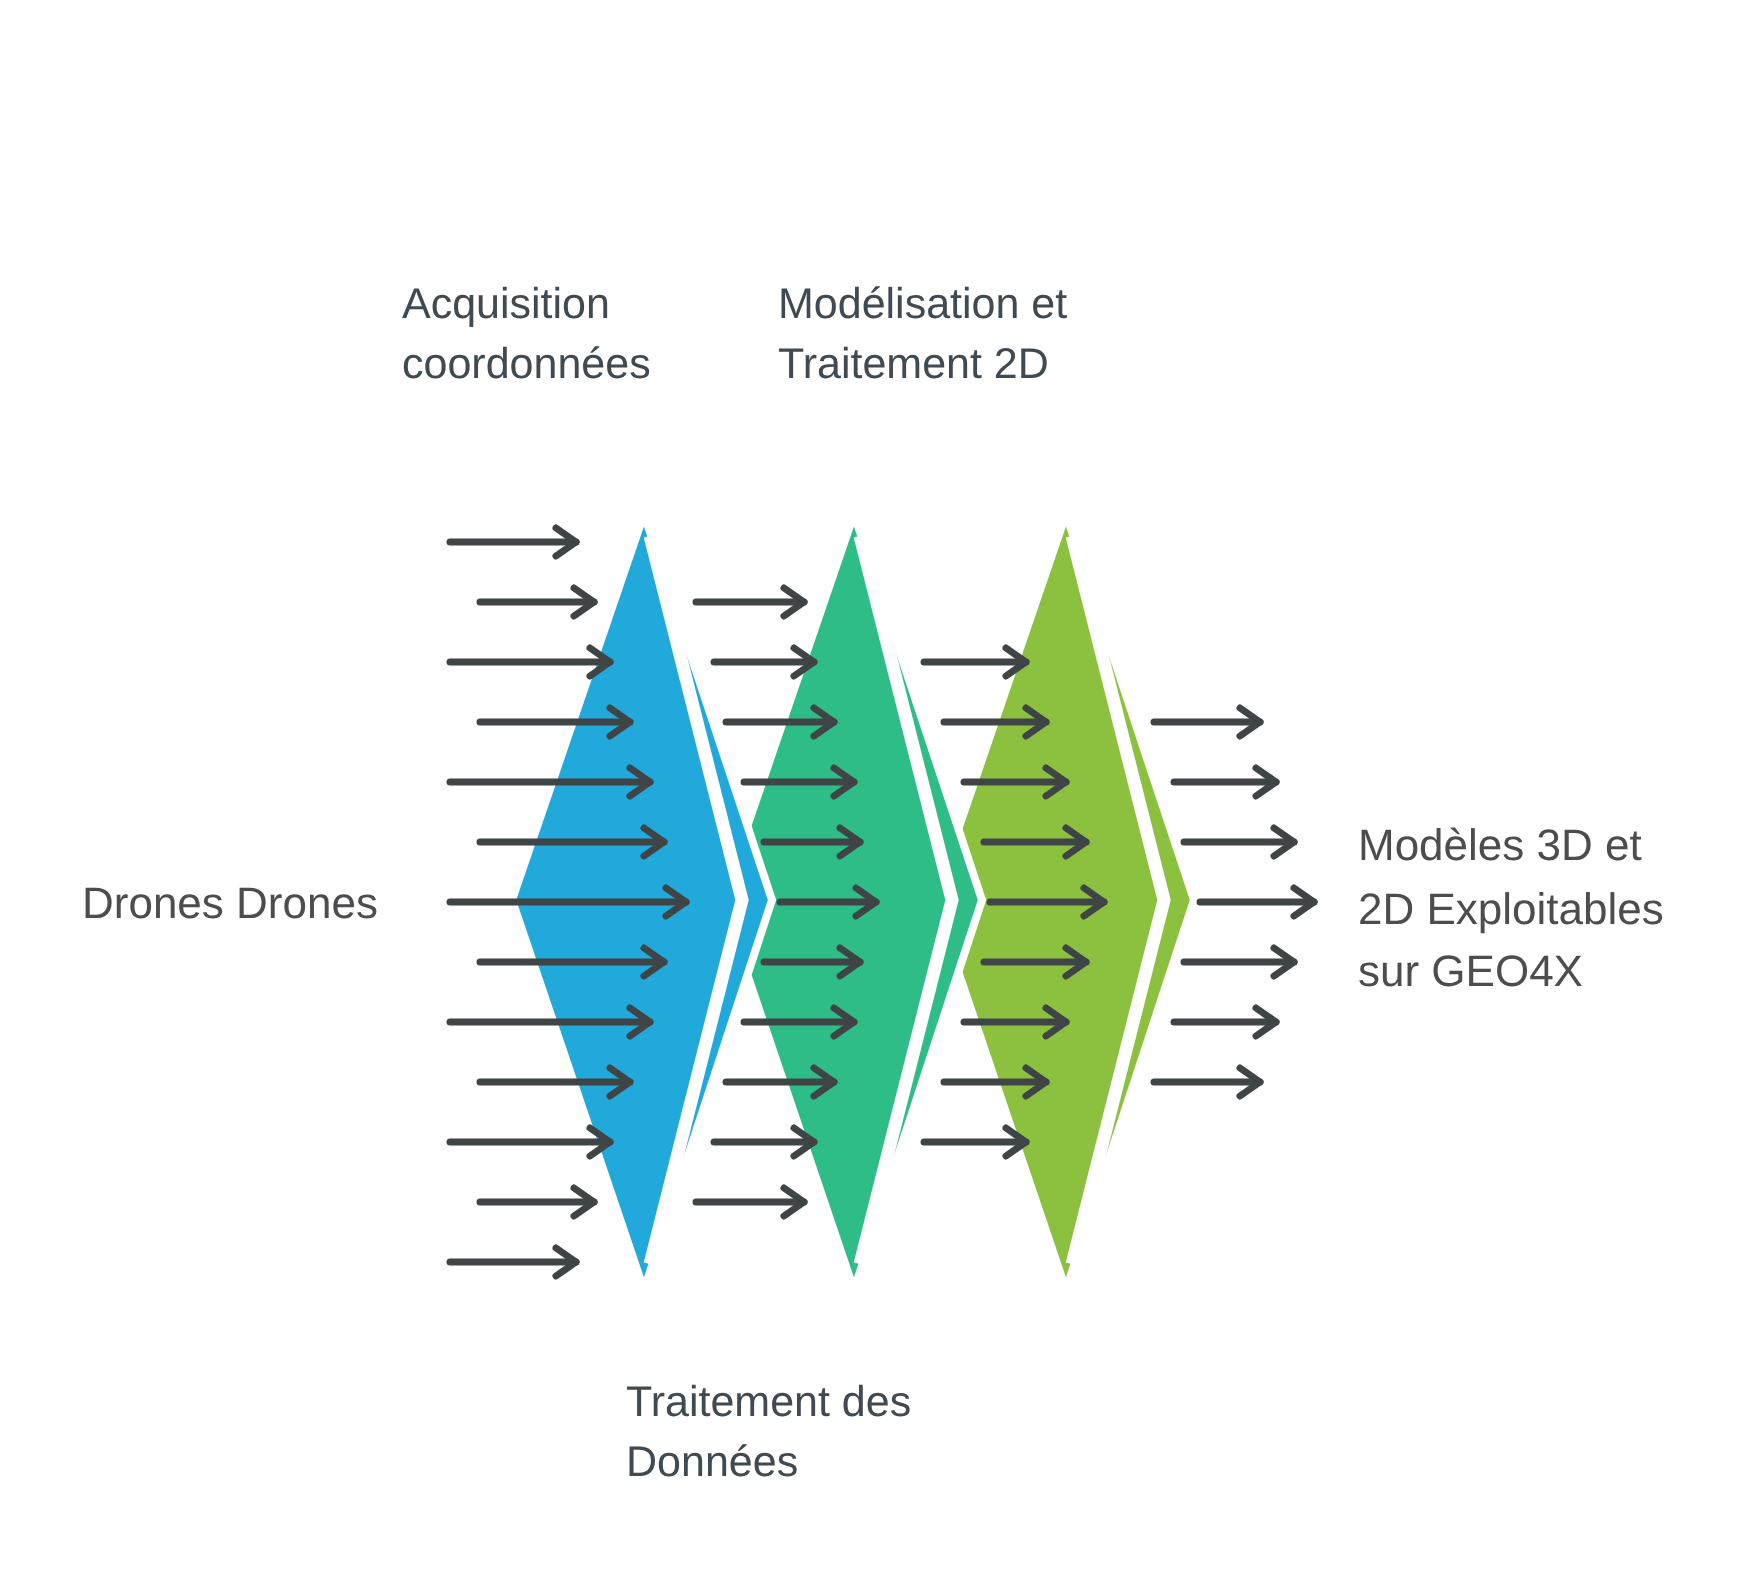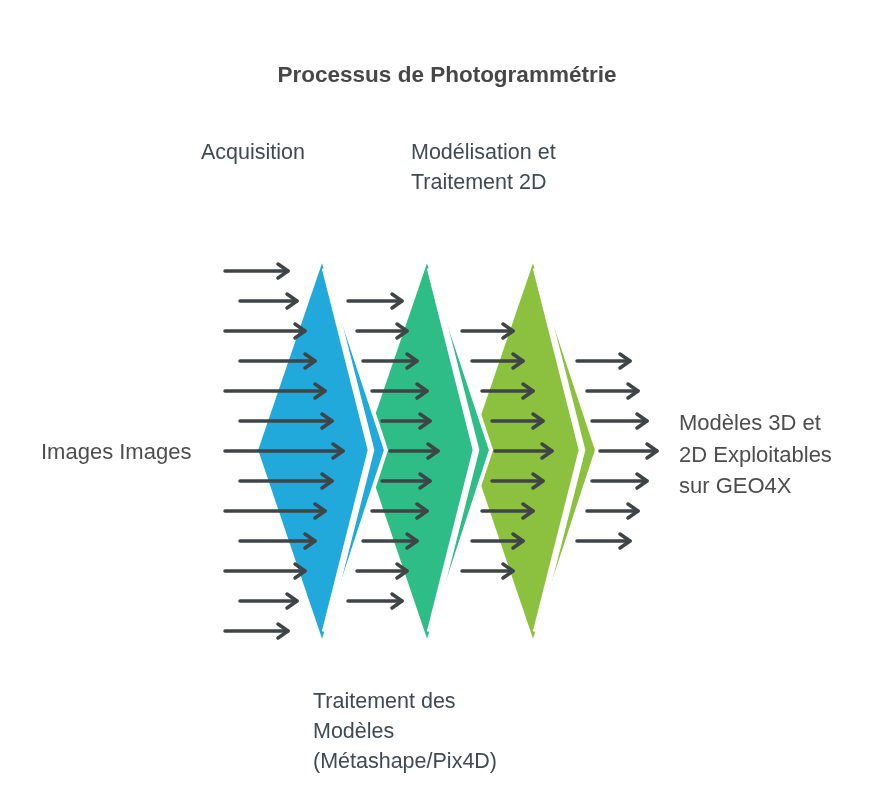--- a/index.html
+++ b/index.html
@@ -23,21 +23,21 @@
   }
   .stage-label {
     position: absolute;
     width: 240px;
     text-align: left;
     font-size: 21.5px;
     line-height: 30px;
     color: #3F4A52;
   }
   .label-stage1 { left: 201px; top: 137px; }
-  .label-stage2 { left: 411px; top: 137px; }
+  .label-stage2 { left: 389px; top: 137px; }
   .label-stage3 { left: 313px; top: 686px; }
   .side-label {
     position: absolute;
     font-size: 22px;
     color: #4D4D4F;
   }
   .label-input { left: 41px; top: 439px; }
   .label-output { left: 679px; top: 407px; width: 200px; line-height: 31.5px; text-align: left; }
 </style>
 </head>
@@ -92,38 +92,37 @@
       <line x1="462" y1="571" x2="513" y2="571" stroke="#3F4447" stroke-width="3.5" stroke-linecap="round" marker-end="url(#ah)"></line>
       <line x1="577" y1="361" x2="630" y2="361" stroke="#3F4447" stroke-width="3.5" stroke-linecap="round" marker-end="url(#ah)"></line>
       <line x1="587" y1="391" x2="638" y2="391" stroke="#3F4447" stroke-width="3.5" stroke-linecap="round" marker-end="url(#ah)"></line>
       <line x1="592" y1="421" x2="647" y2="421" stroke="#3F4447" stroke-width="3.5" stroke-linecap="round" marker-end="url(#ah)"></line>
       <line x1="600" y1="451" x2="657" y2="451" stroke="#3F4447" stroke-width="3.5" stroke-linecap="round" marker-end="url(#ah)"></line>
       <line x1="592" y1="481" x2="647" y2="481" stroke="#3F4447" stroke-width="3.5" stroke-linecap="round" marker-end="url(#ah)"></line>
       <line x1="587" y1="511" x2="638" y2="511" stroke="#3F4447" stroke-width="3.5" stroke-linecap="round" marker-end="url(#ah)"></line>
       <line x1="577" y1="541" x2="630" y2="541" stroke="#3F4447" stroke-width="3.5" stroke-linecap="round" marker-end="url(#ah)"></line>
     </svg>
 
-  <div class="title">Processus de Photogrammétrie</div>
 
   <div class="stage-label label-stage1">
     <div>Acquisition</div>
+    <div>coordonnées</div>
   </div>
 
   <div class="stage-label label-stage2">
     <div>Modélisation et</div>
     <div>Traitement 2D</div>
   </div>
 
   <div class="stage-label label-stage3">
     <div>Traitement des</div>
-    <div>Modèles</div>
-    <div>(Métashape/Pix4D)</div>
+    <div>Données</div>
   </div>
 
-  <div class="side-label label-input">Images Images</div>
+  <div class="side-label label-input">Drones Drones</div>
 
   <div class="side-label label-output">
     <div>Modèles 3D et</div>
     <div>2D Exploitables</div>
     <div>sur GEO4X</div>
   </div>
 
 </div>
 
 </body></html>

